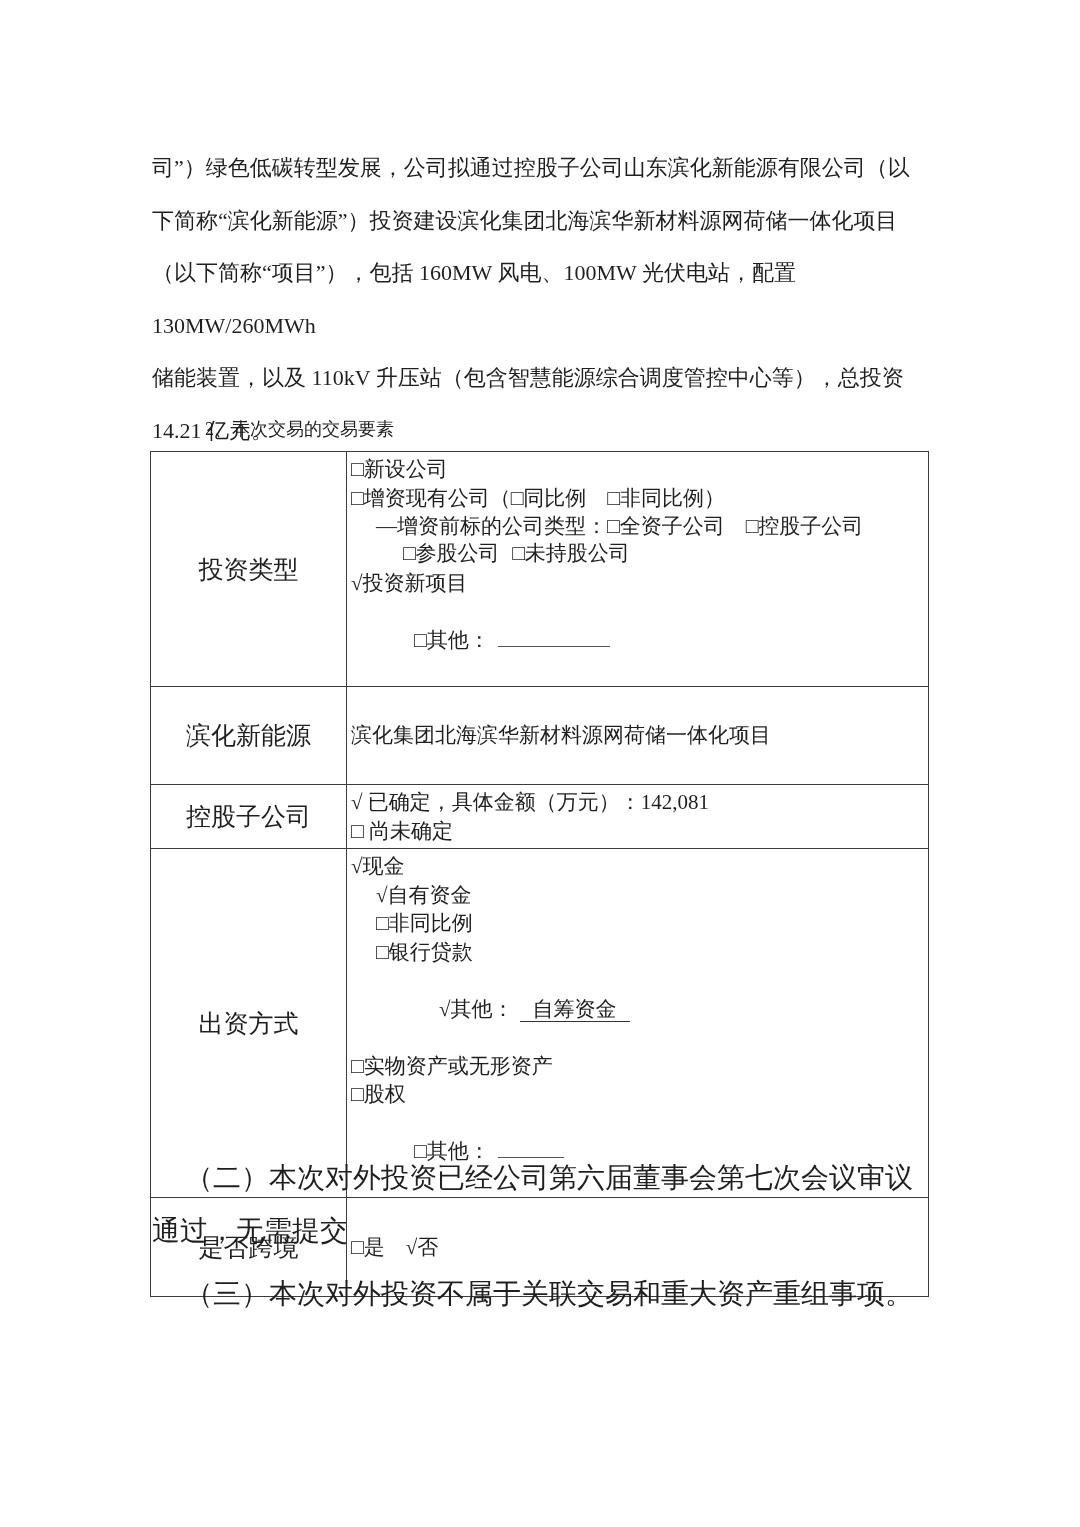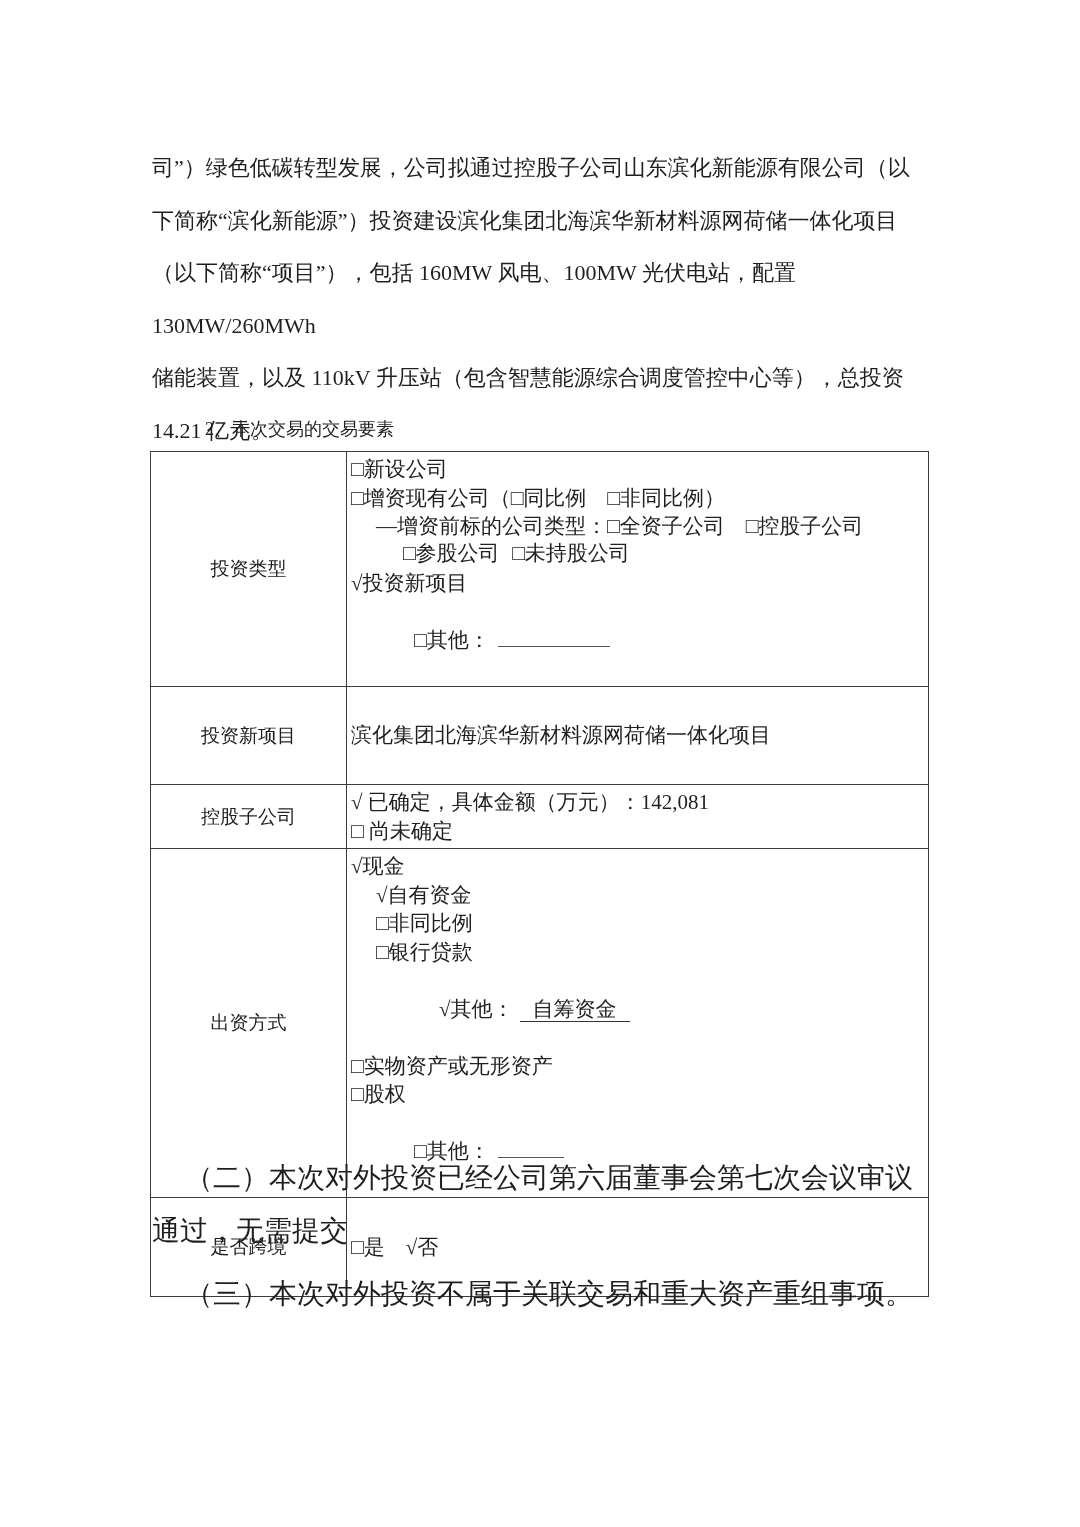--- a/index.html
+++ b/index.html
@@ -25,21 +25,21 @@
   }
   
   table.etable {
     position:absolute; left:150px; top:451px; width:778px;
     border-collapse:collapse; table-layout:fixed;
     font-size:21px;
   }
   .etable td { border:1.5px solid #3c3c3c; vertical-align:middle; }
   .col-label { width:196px; }
   .col-content { width:582px; }
-  td.label { text-align:center; font-size:19px; }
+  td.label { text-align:center; font-size:25px; }
   td.content { padding:3px 10px 3px 4px; line-height:28.5px; }
   tr.r1 td { height:177px; }
   tr.r2 td { height:98px; }
   tr.r3 td { height:60px; }
   tr.r4 td { height:231px; }
   tr.r5 td { height:99px; }
   .line { white-space:pre-wrap; }
   .ind1 { padding-left:25px; }
   .ind2 { padding-left:52px;font-family:Liberation Mono, monospace; }
   .blank {
@@ -91,21 +91,21 @@
           <div class="line ind1">—增资前标的公司类型：□全资子公司　□控股子公司</div>
           <div class="line ind2">□参股公司 □未持股公司</div>
           <div class="line">√投资新项目</div>
           <div class="line">
             <span>□其他：</span><span class="blank bw112"></span>
           </div>
         </td>
       </tr>
 
       <tr class="r2">
-        <td class="label">投资新项目</td>
+        <td class="label">滨化新能源</td>
         <td class="content">
           <div class="line">滨化集团北海滨华新材料源网荷储一体化项目</div>
         </td>
       </tr>
 
       <tr class="r3">
         <td class="label">控股子公司</td>
         <td class="content">
           <div class="line">√ 已确定，具体金额（万元）：142,081</div>
           <div class="line">□ 尚未确定</div>

